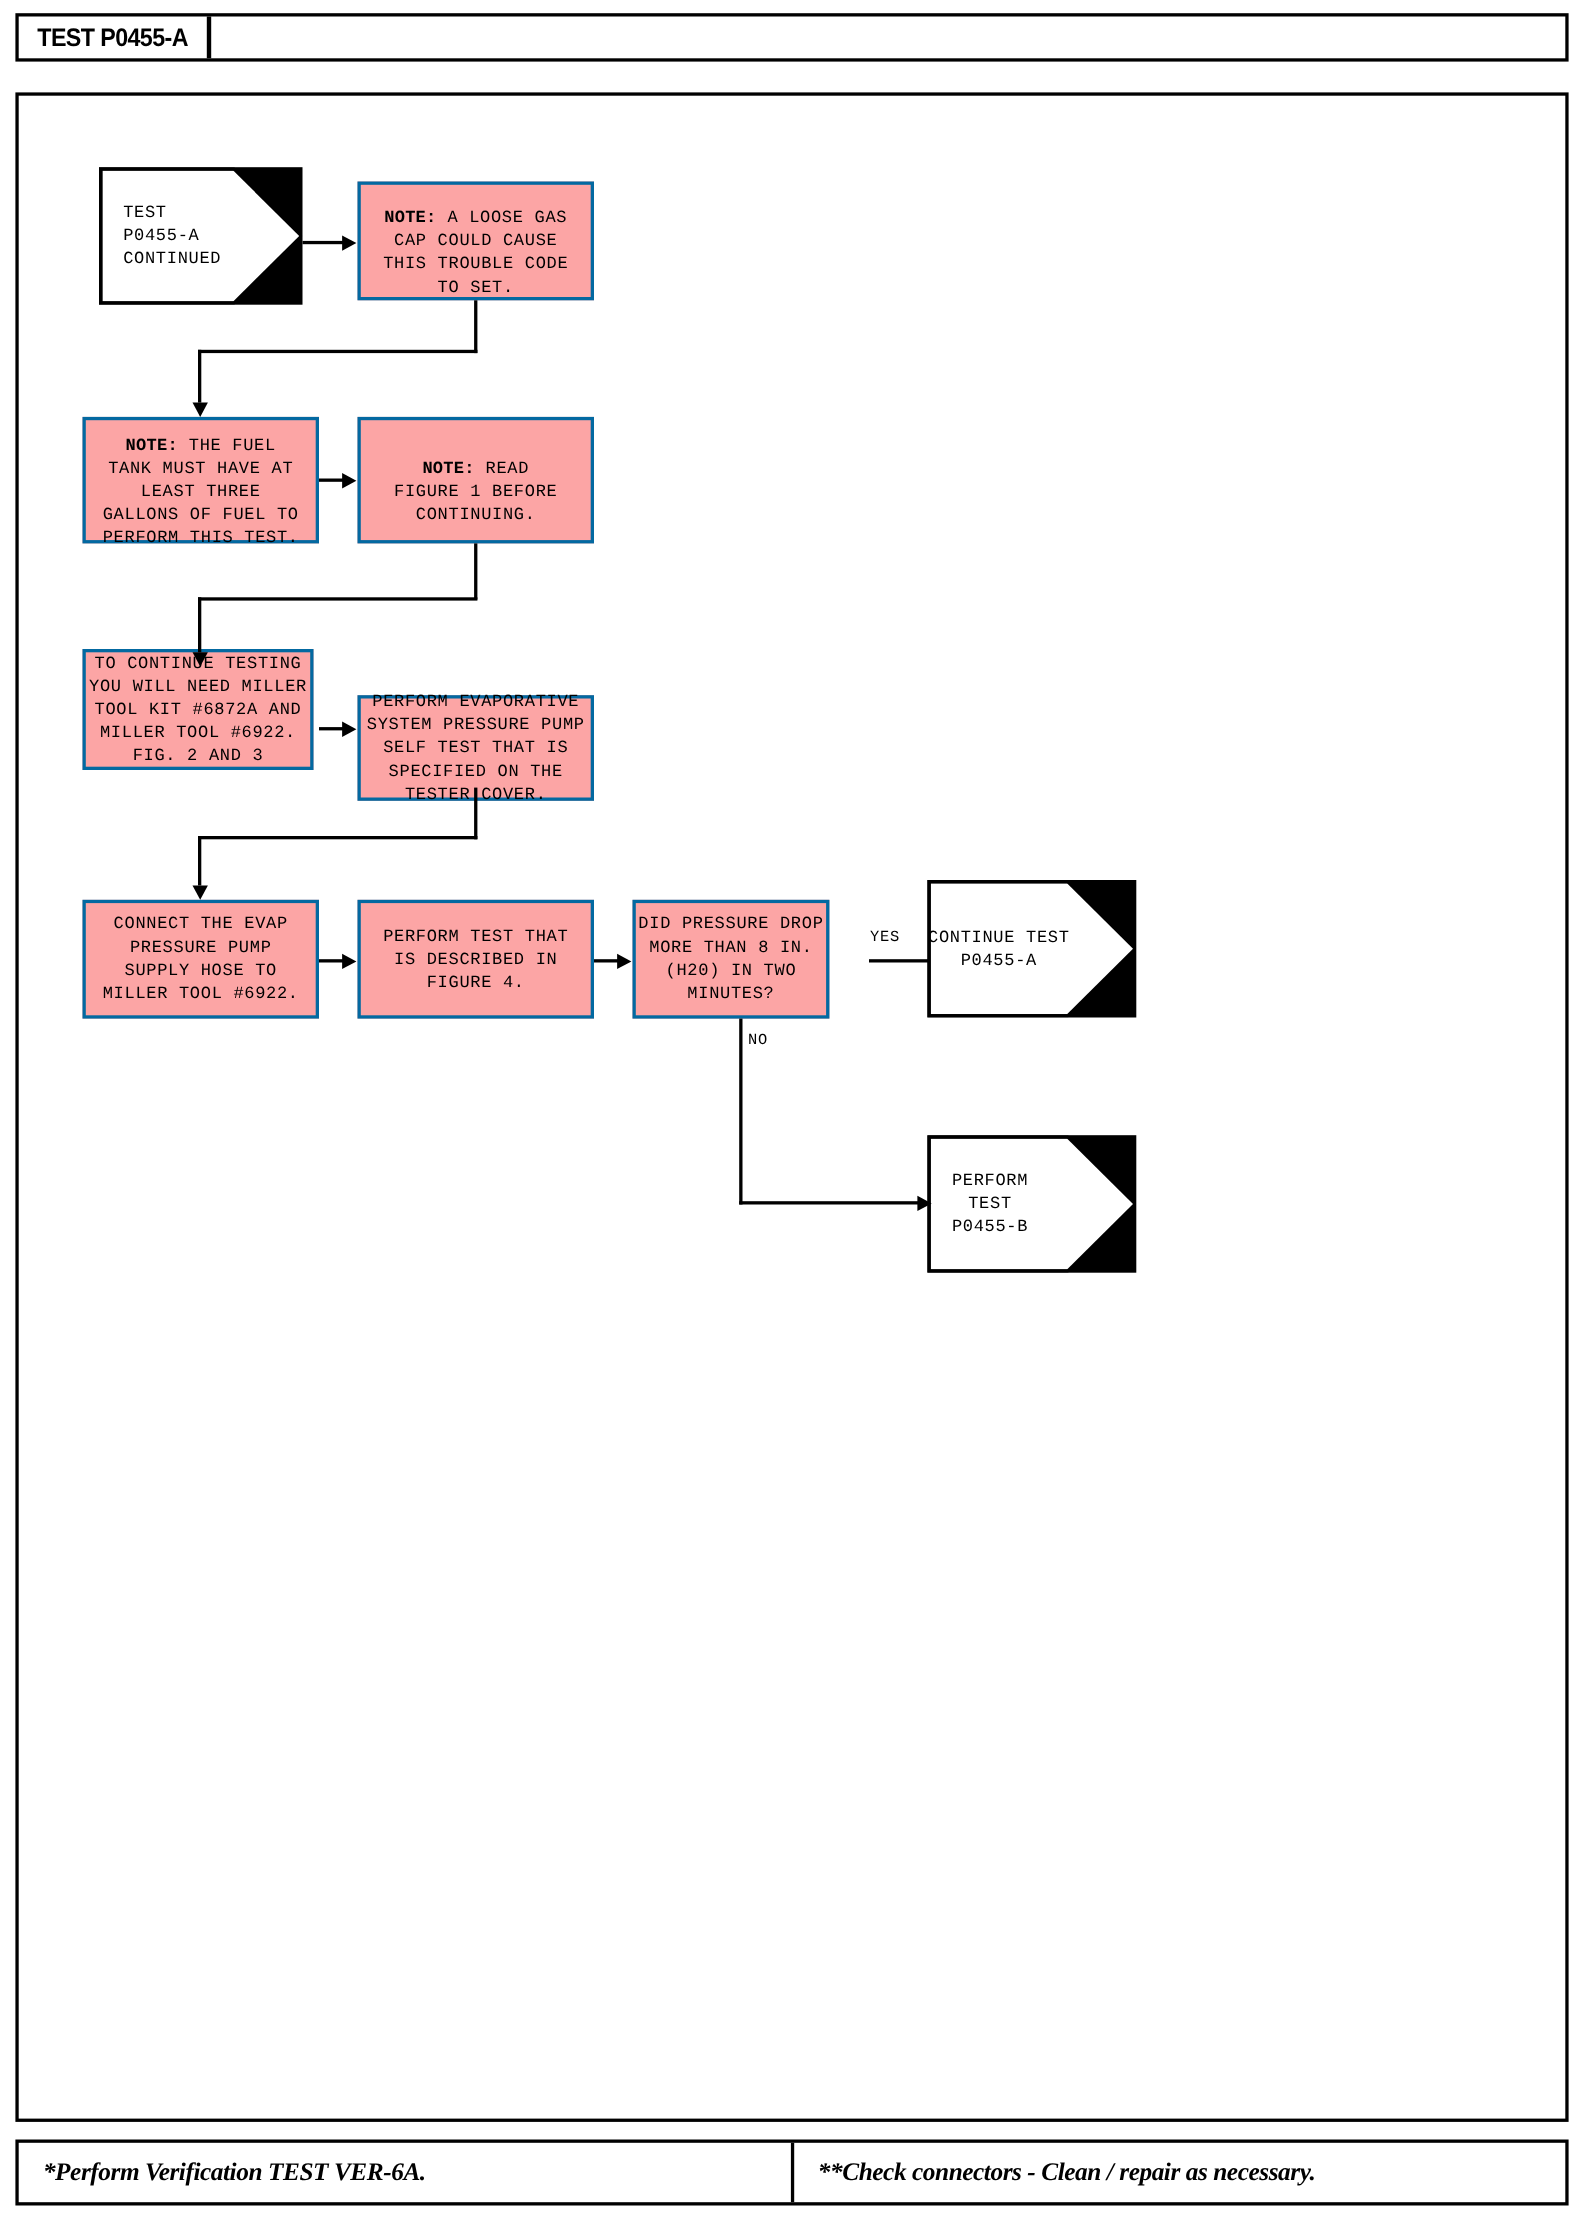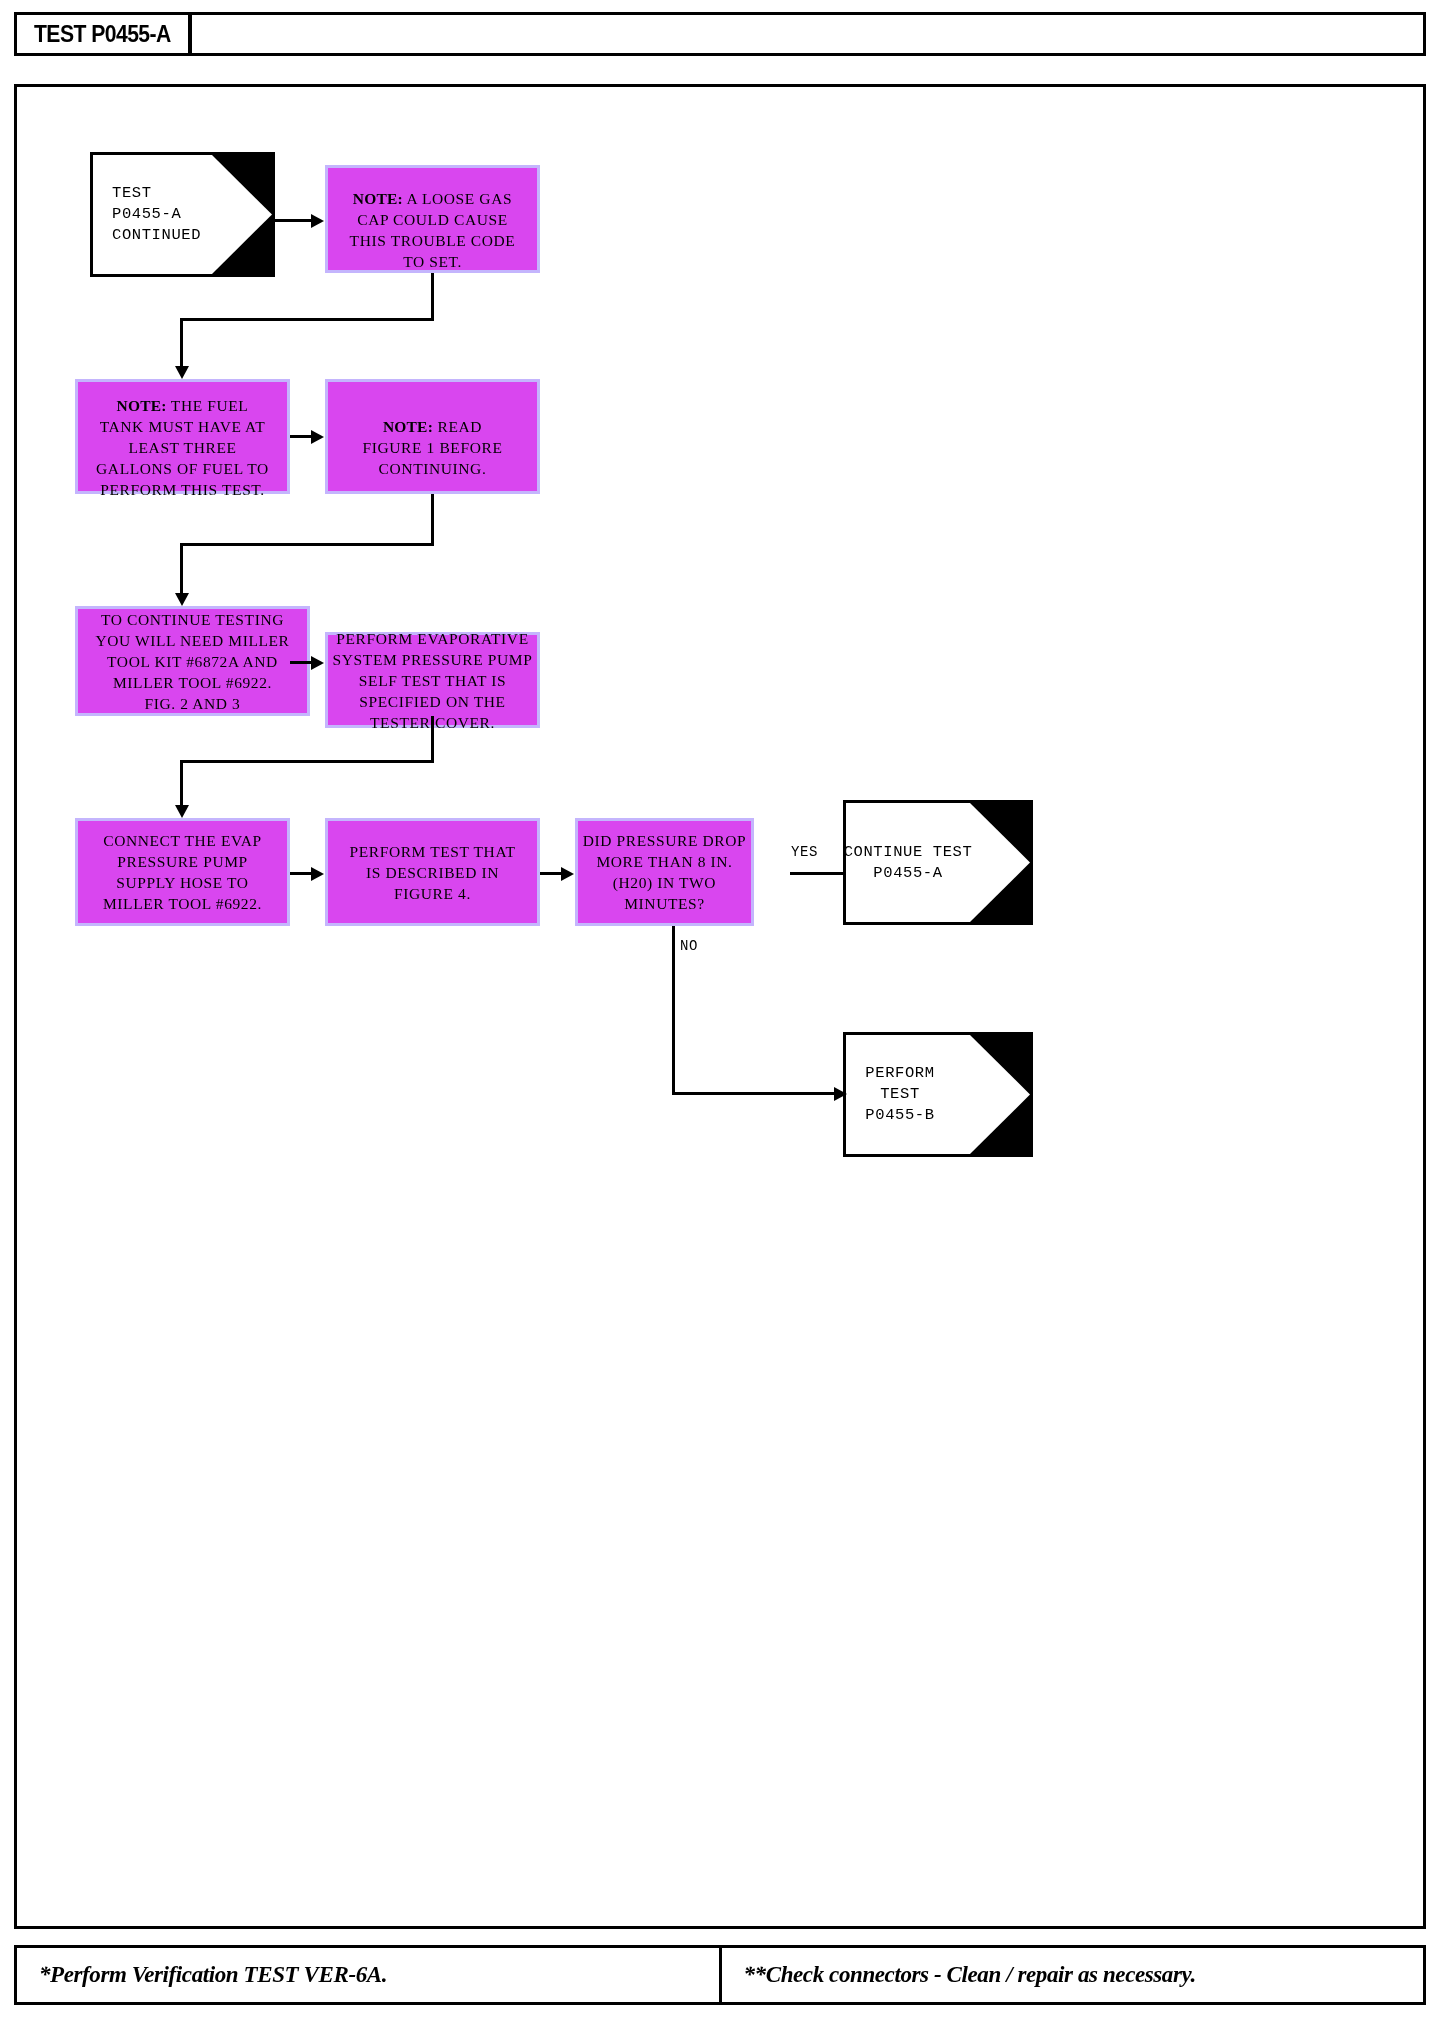--- a/index.html
+++ b/index.html
@@ -54,21 +54,21 @@
   }
   .footer-left{padding-left:22px;border-right:3px solid #000;}
   .footer-right{padding-left:22px;}
 
   
   .node{
     position:absolute;box-sizing:border-box;
     display:flex;align-items:center;justify-content:center;
     text-align:center;
   }
-  .node.box{border:3px solid #c4b5fd;background:#d946ef;font-family:Liberation Serif, serif;}
+  .node.box{border:3px solid #0369a1;background:#fca5a5;}
   .node .txt{
     font-size:15.5px;line-height:21px;letter-spacing:0.6px;
     white-space:pre-line;
   }
   .node .txt b{font-weight:bold;letter-spacing:0.2px;}
 
   
   .node.banner{
     background:#000;
   }
@@ -146,21 +146,21 @@
 </div>
 
 <div class="node box" style="left:325px;top:379px;width:215px;height:115px;">
   <div class="txt">
     <b>NOTE:</b><span> READ
 FIGURE 1 BEFORE
 CONTINUING.</span>
   </div>
 </div>
 
-<div class="node box" style="left:75px;top:606px;width:235px;height:110px;">
+<div class="node box" style="left:75px;top:590px;width:210px;height:110px;">
   <div class="txt">TO CONTINUE TESTING
 YOU WILL NEED MILLER
 TOOL KIT #6872A AND
 MILLER TOOL #6922.
 FIG. 2 AND 3</div>
 </div>
 
 <div class="node box" style="left:325px;top:632px;width:215px;height:96px;">
   <div class="txt">PERFORM EVAPORATIVE
 SYSTEM PRESSURE PUMP

